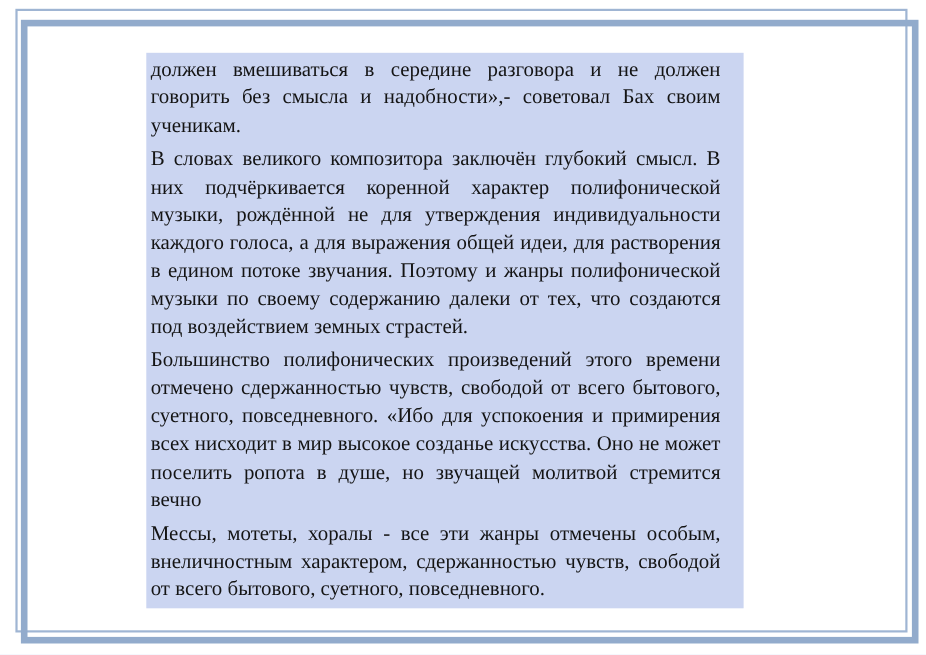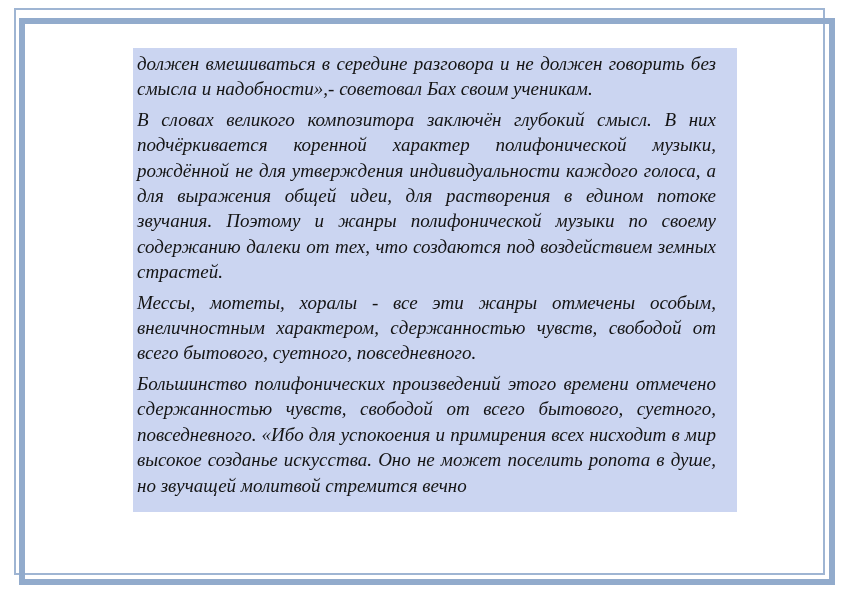--- a/index.html
+++ b/index.html
@@ -33,45 +33,44 @@
     width: 816px;
     height: 567px;
     border: 6px solid var(--frame-thick-color, #92abcc);
     box-sizing: border-box;
     pointer-events: none;
   }
   .text-block {
     position: absolute;
     left: 133px;
     top: 48px;
-    width: 604px;
+    width: 543px;
     min-height: 464px;
     background: var(--highlight-color, #cbd5f1);
     box-sizing: border-box;
     padding: 3px 21px 4px 4px;
     color: #141414;
     font-size: 19px;
     line-height: 25.4px;
-    font-style: italic;
   }
   .text-block p {
     margin: 0 0 5px 0;
     text-align: justify;
     text-align-last: left;
   }
   .text-block p:last-child {
     margin-bottom: 0;
   }
 </style>
 </head>
 <body>
 
 <div class="slide">
   <div class="frame-thin"></div>
   <div class="frame-thick"></div>
 
   <div class="text-block">
     <p>должен вмешиваться в середине разговора и не должен говорить без смысла и надобности»,- советовал Бах своим ученикам.</p>
     <p>В словах великого композитора заключён глубокий смысл. В них подчёркивается коренной характер полифонической музыки, рождённой не для утверждения индивидуальности каждого голоса, а для выражения общей идеи, для растворения в едином потоке звучания. Поэтому и жанры полифонической музыки по своему содержанию далеки от тех, что создаются под воздействием земных страстей.</p>
+    <p>Большинство полифонических произведений этого времени отмечено сдержанностью чувств, свободой от всего бытового, суетного, повседневного. «Ибо для успокоения и примирения всех нисходит в мир высокое созданье искусства. Оно не может поселить ропота в душе, но звучащей молитвой стремится вечно</p>
     <p>Мессы, мотеты, хоралы - все эти жанры отмечены особым, внеличностным характером, сдержанностью чувств, свободой от всего бытового, суетного, повседневного.</p>
-    <p>Большинство полифонических произведений этого времени отмечено сдержанностью чувств, свободой от всего бытового, суетного, повседневного. «Ибо для успокоения и примирения всех нисходит в мир высокое созданье искусства. Оно не может поселить ропота в душе, но звучащей молитвой стремится вечно</p>
   </div>
 </div>
 
 </body></html>

